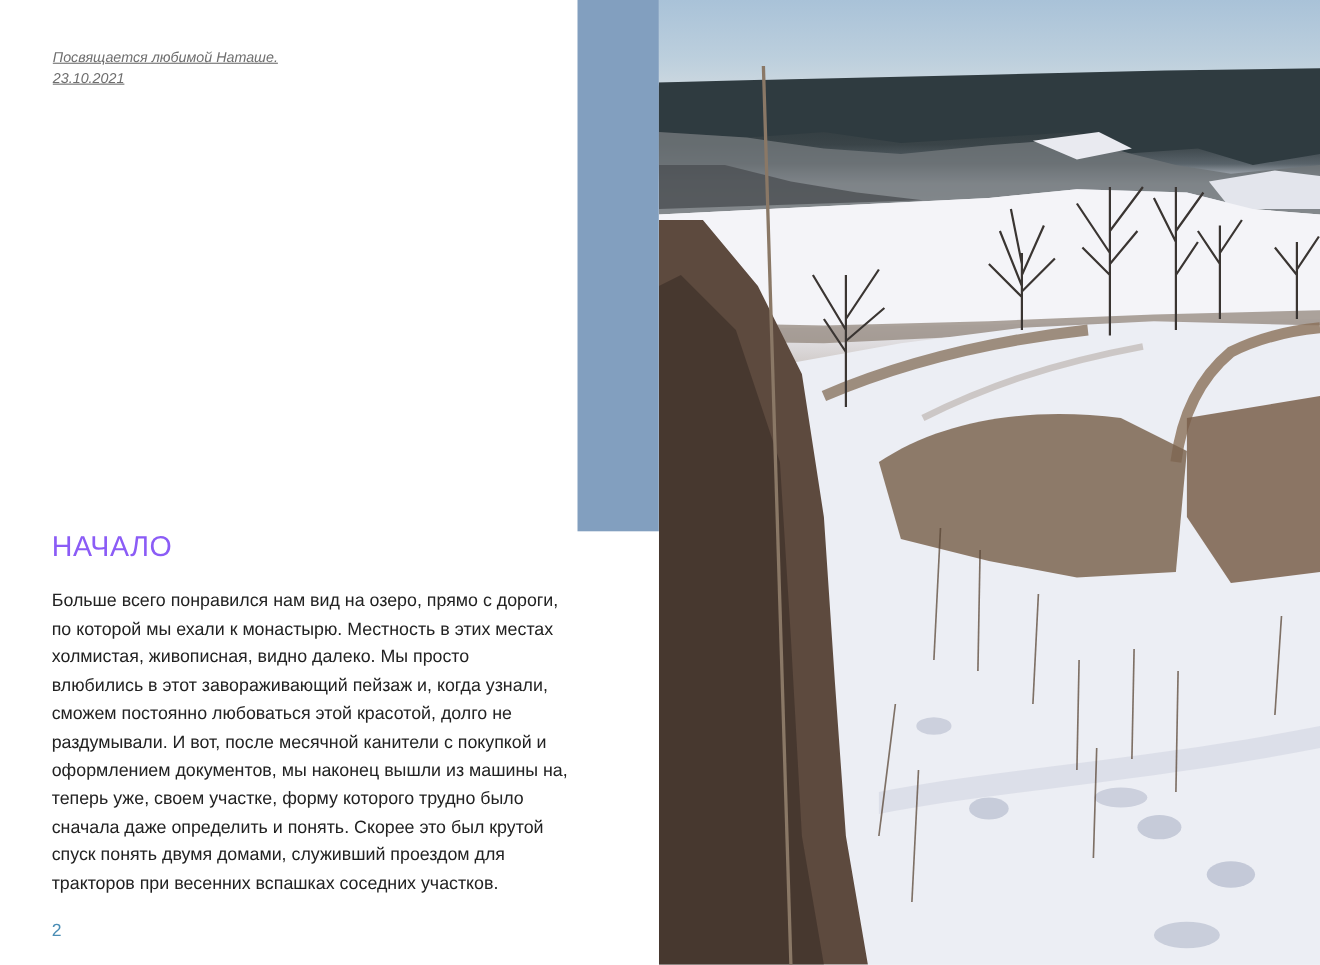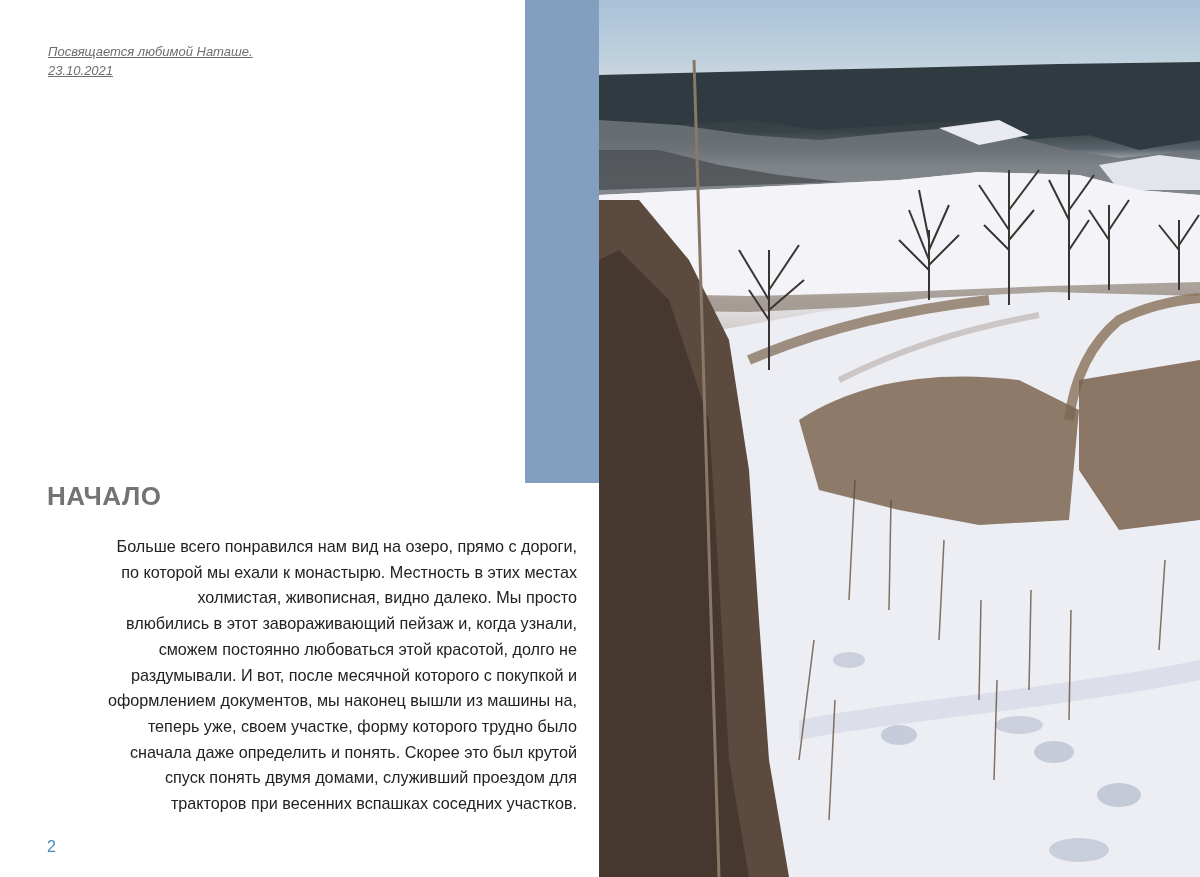--- a/index.html
+++ b/index.html
@@ -13,28 +13,28 @@
     font-size: 13px; line-height: 19px; font-style: italic;
     color: #6e6e6e;
   }
   .dedication div { white-space: nowrap; text-decoration: underline; }
   .accent-bar {
     position: absolute; left: 525px; top: 0; width: 74px; height: 483px;
     background: #829fbf;
   }
   .heading {
     position: absolute; left: 47px; top: 481px;
-    font-size: 26px; letter-spacing: 0.5px; color: #737373; font-weight: bold;
+    font-size: 26px; letter-spacing: 0.5px; color: #8b5cf6; font-weight: normal;
     margin: 0;
   }
   .body-text {
     position: absolute; left: 47px; top: 534px; width: 530px;
     font-size: 16.2px; line-height: 25.7px; color: #222222;
   }
-  .body-text div { white-space: nowrap; text-align: right; }
+  .body-text div { white-space: nowrap; }
   .page-number {
     position: absolute; left: 47px; top: 838px;
     font-size: 16px; color: #4a8db5;
   }
   .photo {
     position: absolute; left: 599px; top: 0; width: 601px; height: 877px;
     overflow: hidden;
     background: linear-gradient(180deg,
       #a9c2d8 0%, #bccfdd 6%, #c9d6df 8.5%,
       #3f4a4e 9%, #2f3a3e 12%, #3a4448 15%, #59636a 17%,
@@ -55,21 +55,21 @@
 <div class="accent-bar"></div>
 
 <h1 class="heading">НАЧАЛО</h1>
 
 <div class="body-text">
   <div>Больше всего понравился нам вид на озеро, прямо с дороги,</div>
   <div>по которой мы ехали к монастырю. Местность в этих местах</div>
   <div>холмистая, живописная, видно далеко. Мы просто</div>
   <div>влюбились в этот завораживающий пейзаж и, когда узнали,</div>
   <div>сможем постоянно любоваться этой красотой, долго не</div>
-  <div>раздумывали. И вот, после месячной которого с покупкой и</div>
+  <div>раздумывали. И вот, после месячной канители с покупкой и</div>
   <div>оформлением документов, мы наконец вышли из машины на,</div>
   <div>теперь уже, своем участке, форму которого трудно было</div>
   <div>сначала даже определить и понять. Скорее это был крутой</div>
   <div>спуск понять двумя домами, служивший проездом для</div>
   <div>тракторов при весенних вспашках соседних участков.</div>
 </div>
 
 <div class="page-number">2</div>
 
 <div class="photo">

